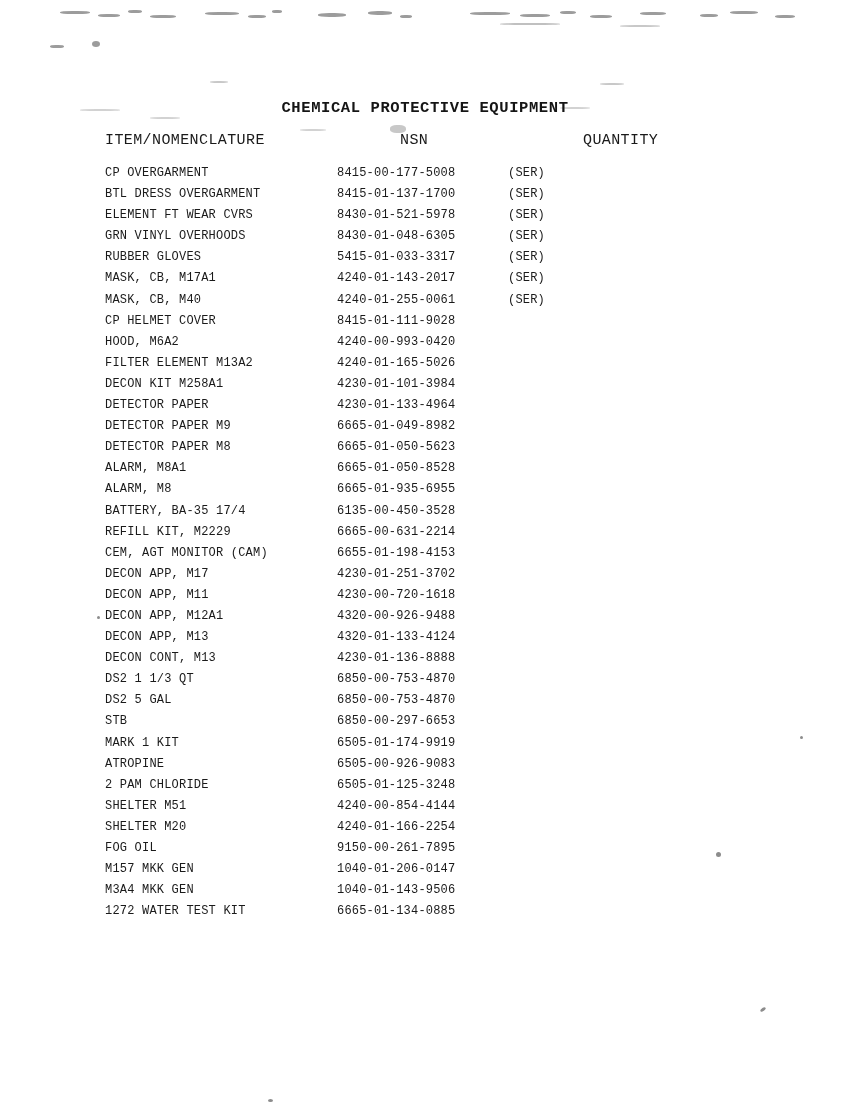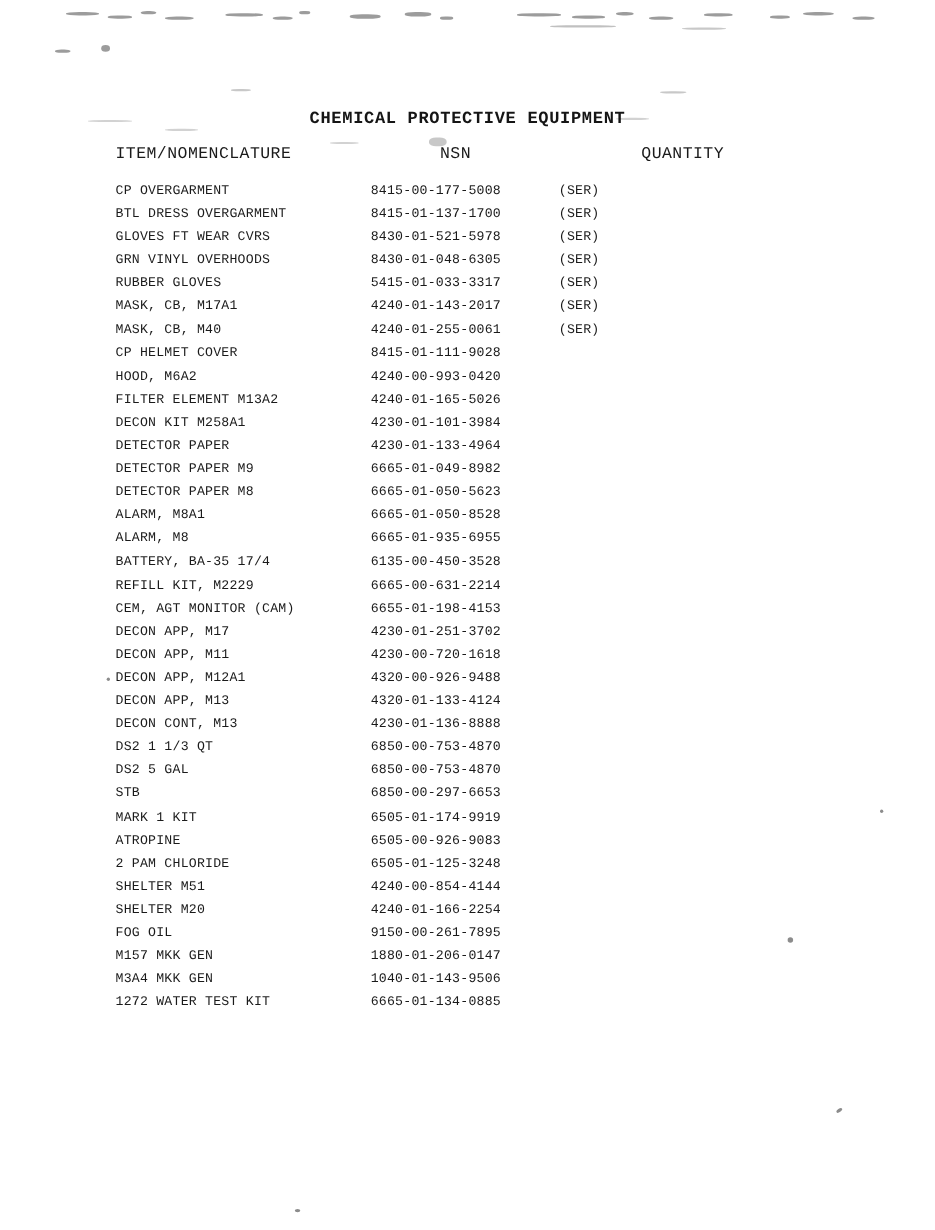--- a/index.html
+++ b/index.html
@@ -163,21 +163,21 @@
       <span class="cell-item">CP OVERGARMENT</span>
       <span class="cell-nsn">8415-00-177-5008</span>
       <span class="cell-qty">(SER)</span>
     </div>
     <div class="row">
       <span class="cell-item">BTL DRESS OVERGARMENT</span>
       <span class="cell-nsn">8415-01-137-1700</span>
       <span class="cell-qty">(SER)</span>
     </div>
     <div class="row">
-      <span class="cell-item">GLOVES FT WEAR CVRS</span>
+      <span class="cell-item">ELEMENT FT WEAR CVRS</span>
       <span class="cell-nsn">8430-01-521-5978</span>
       <span class="cell-qty">(SER)</span>
     </div>
     <div class="row">
       <span class="cell-item">GRN VINYL OVERHOODS</span>
       <span class="cell-nsn">8430-01-048-6305</span>
       <span class="cell-qty">(SER)</span>
     </div>
     <div class="row">
       <span class="cell-item">RUBBER GLOVES</span>
@@ -319,21 +319,21 @@
       <span class="cell-nsn">4240-01-166-2254</span>
       <span class="cell-qty"></span>
     </div>
     <div class="row">
       <span class="cell-item">FOG OIL</span>
       <span class="cell-nsn">9150-00-261-7895</span>
       <span class="cell-qty"></span>
     </div>
     <div class="row">
       <span class="cell-item">M157 MKK GEN</span>
-      <span class="cell-nsn">1880-01-206-0147</span>
+      <span class="cell-nsn">1040-01-206-0147</span>
       <span class="cell-qty"></span>
     </div>
     <div class="row">
       <span class="cell-item">M3A4 MKK GEN</span>
       <span class="cell-nsn">1040-01-143-9506</span>
       <span class="cell-qty"></span>
     </div>
     <div class="row">
       <span class="cell-item">1272 WATER TEST KIT</span>
       <span class="cell-nsn">6665-01-134-0885</span>

